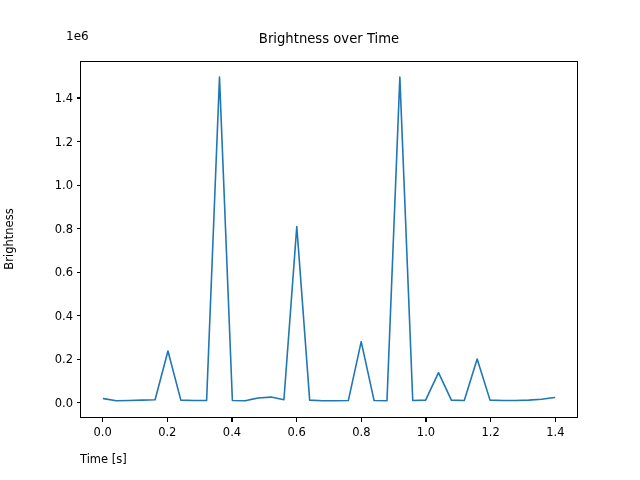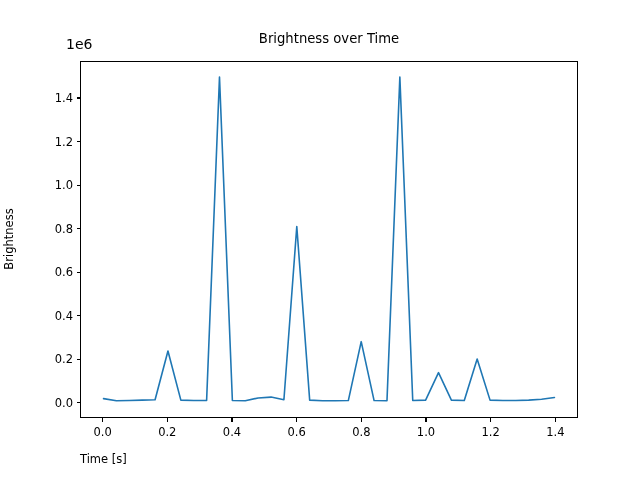--- a/index.html
+++ b/index.html
@@ -28,22 +28,22 @@
     font-size: 13.2px;
     color: #000000;
     letter-spacing: 0px;
   }
   
   #chart-title { left: 80px; width: 498px; }
 
   #offset-text {
     position: absolute;
     left: 66px;
-    top: 36px;
-    font-size: 14px;
+    top: 29px;
+    font-size: 12px;
     color: #000000;
   }
   #plot-area {
     position: absolute;
     left: 80px;
     top: 61px;
     width: 498px;
     height: 357px;
     border: 1.1px solid #000000;
     box-sizing: border-box;

